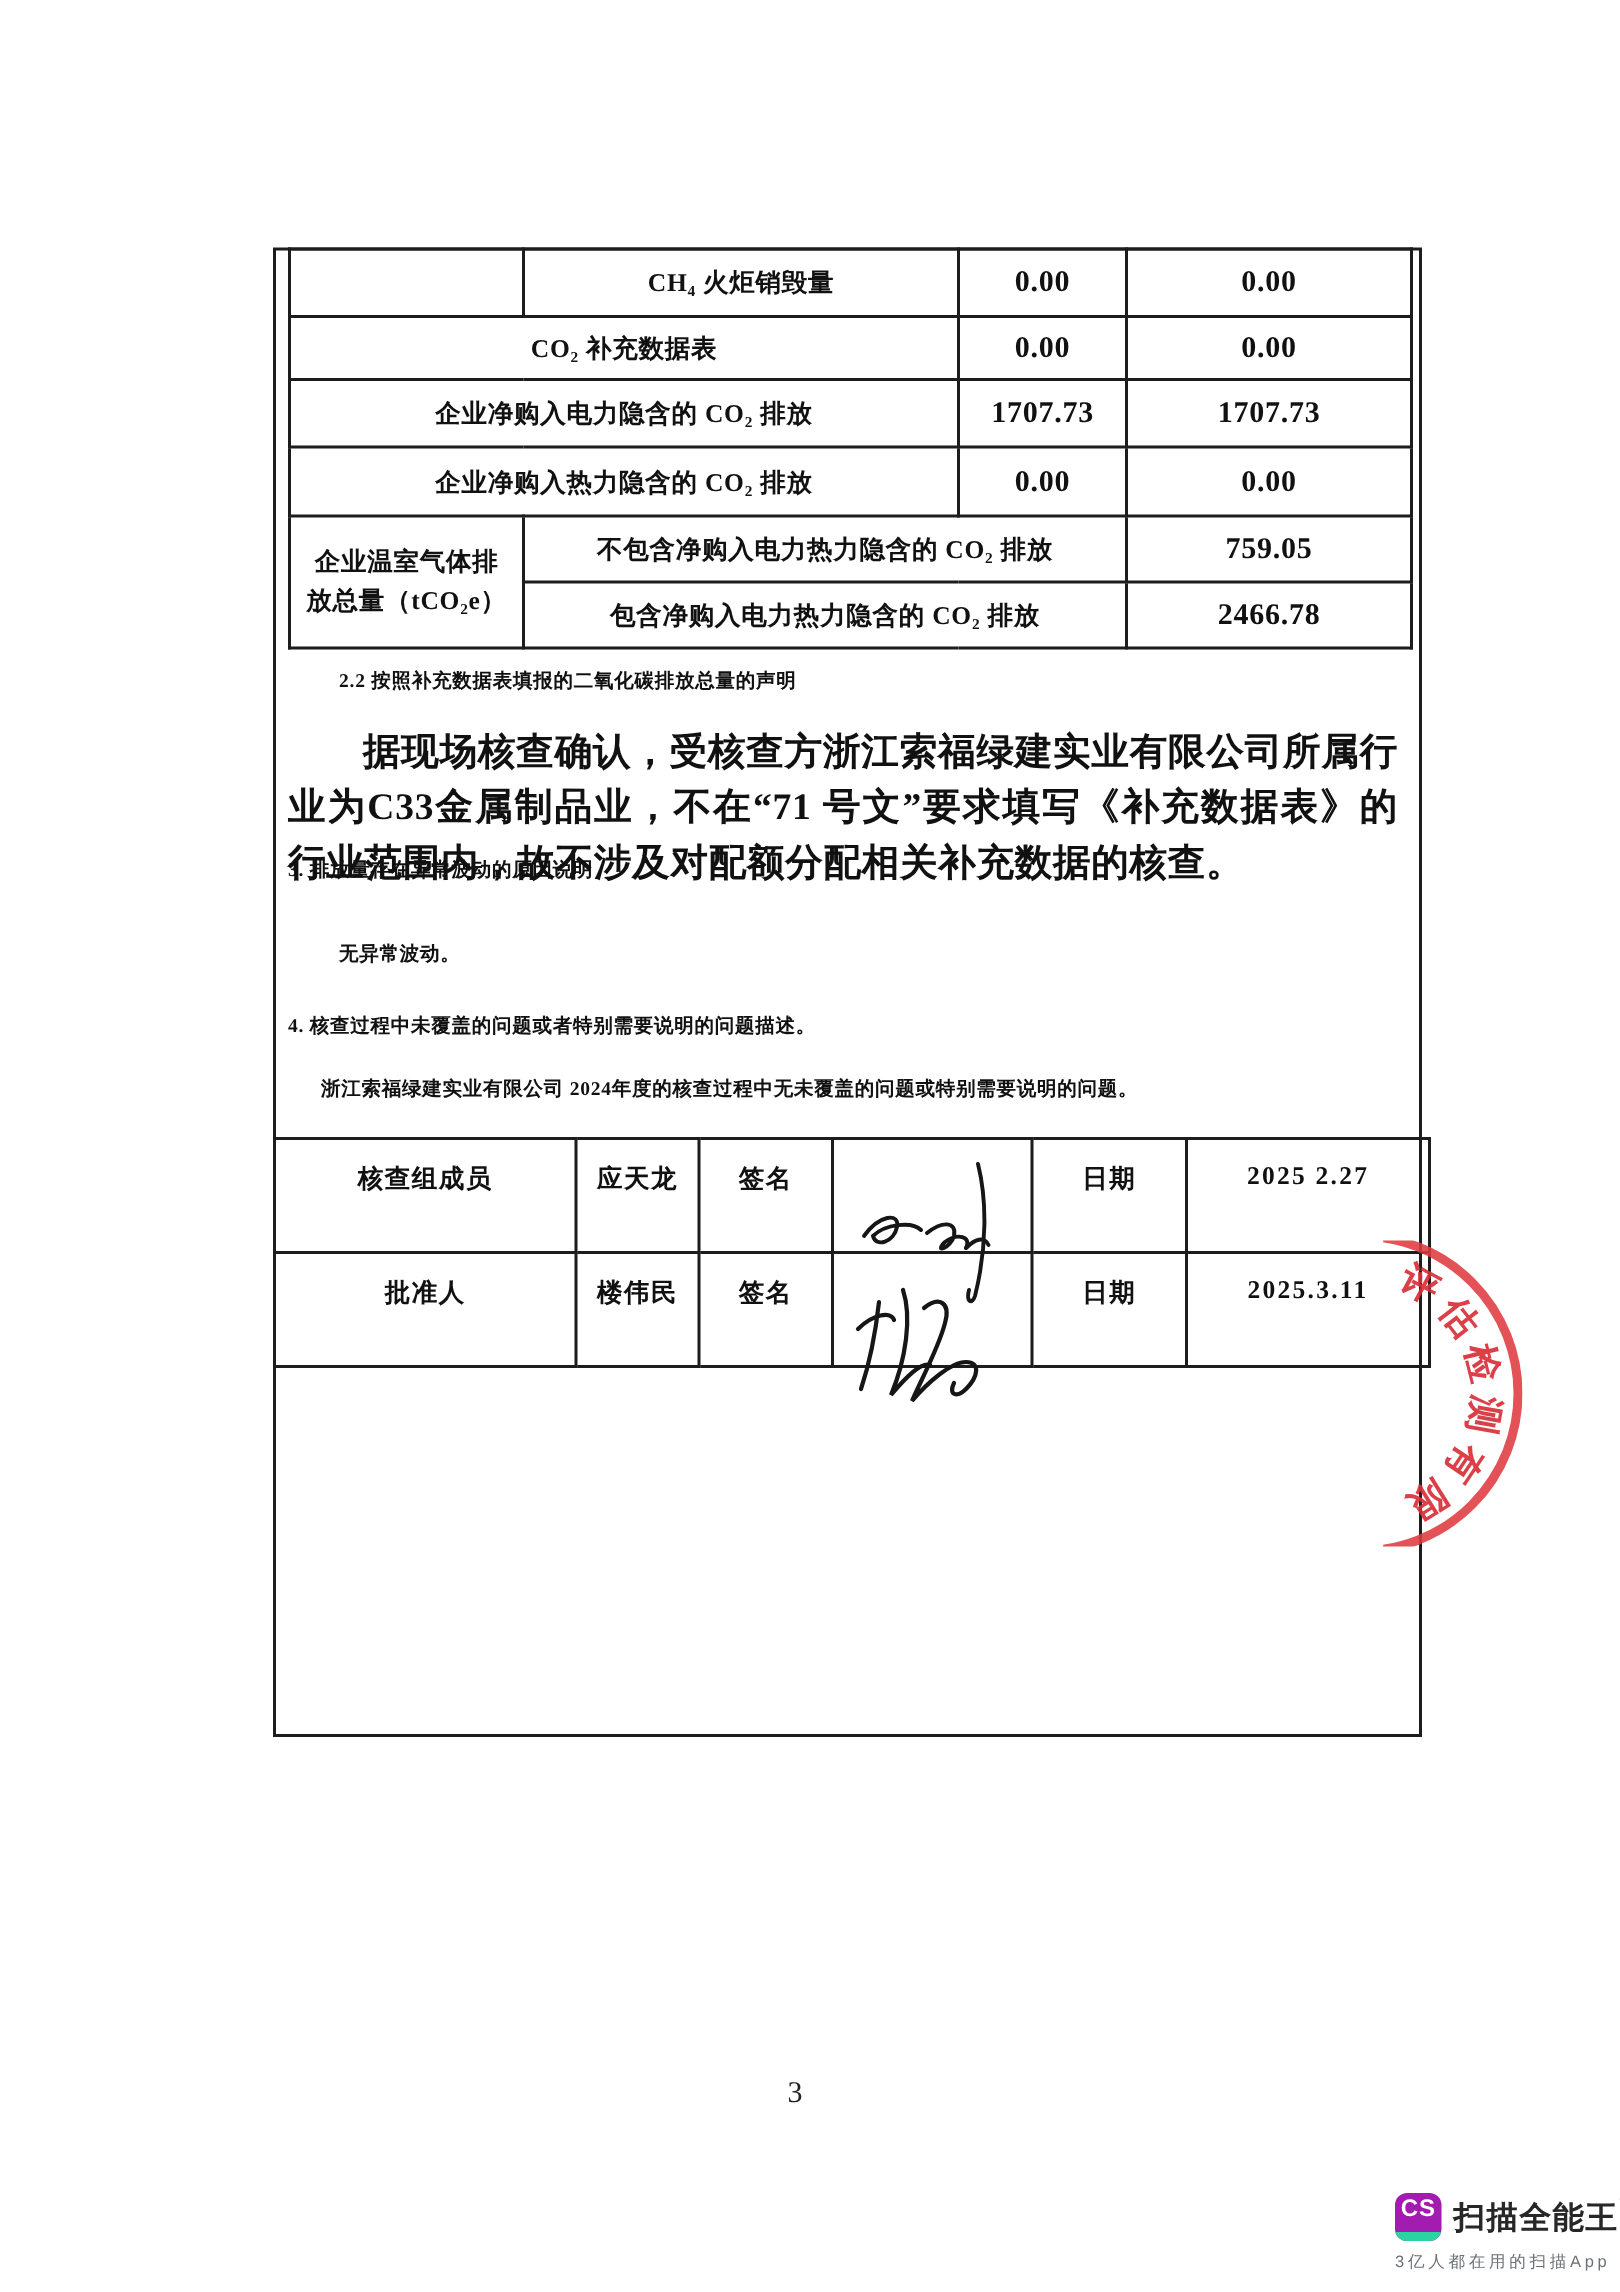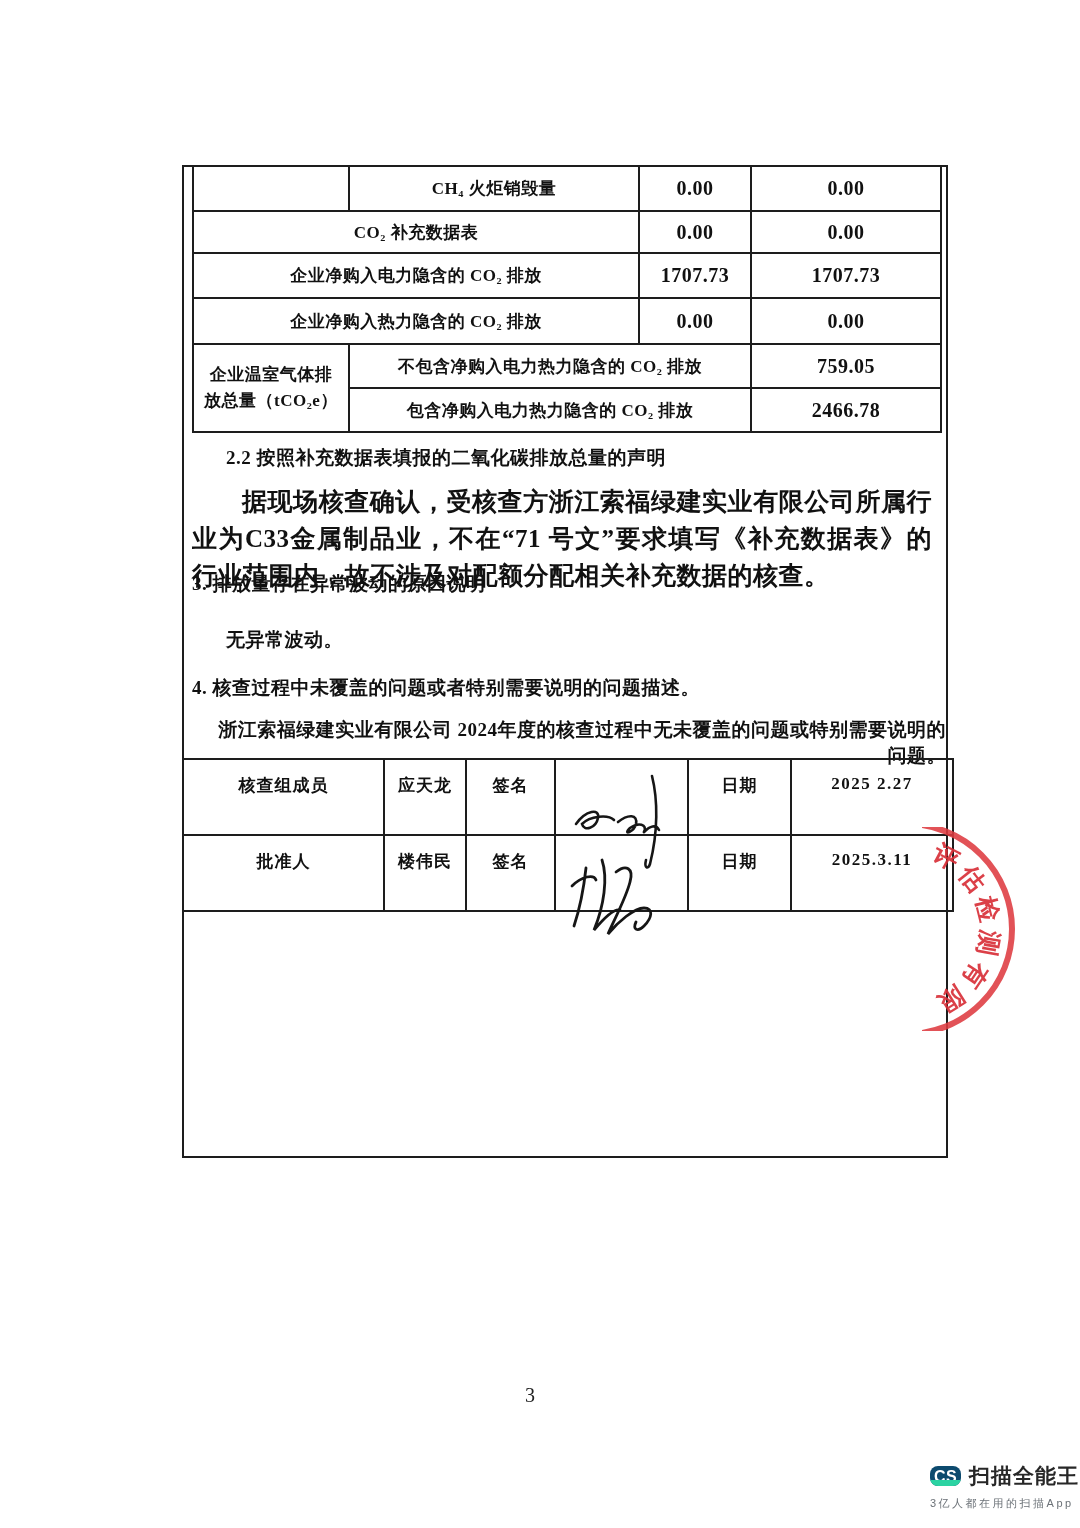--- a/index.html
+++ b/index.html
@@ -28,21 +28,21 @@
     font-size:17px;font-weight:700;letter-spacing:.5px;
     padding:0 2px;box-sizing:border-box;
   }
   .em-table td.val{font-weight:700;font-size:20px;letter-spacing:.5px;}
   .em-table tr.h1{height:45px}.em-table tr.h2{height:42px}
   .em-table tr.h3{height:45px}.em-table tr.h4{height:46px}
   .em-table tr.h5{height:44px}.em-table tr.h6{height:44px}
   .em-table td.tot-head{font-size:17px;line-height:26px;padding:0 8px;}
 
   
-  .sec{position:absolute;font-size:19px;font-weight:700;letter-spacing:.5px;text-align:right;}
+  .sec{position:absolute;font-size:13px;font-weight:700;letter-spacing:.5px;}
   .sec-body{font-weight:700;}
   .para{
     position:absolute;left:0;right:0;
     padding:0 14px 0 8px;
     font-size:25px;font-weight:700;letter-spacing:.5px;
     line-height:37px;text-indent:2em;text-align:justify;
   }
 
   
   .sig-table{position:absolute;left:-2px;top:591px;width:770px;}
@@ -77,21 +77,21 @@
   
   .page-number{
     position:absolute;left:500px;top:1384px;width:60px;
     text-align:center;font-size:20px;font-weight:400;color:#222;
   }
 
   
   .wm{position:absolute;left:930px;top:1462px;width:150px;}
   .wm-row{display:flex;align-items:center;}
   .wm-logo{
-    width:31px;height:20px;border-radius:8px;background:#0c4a6e;
+    width:31px;height:32px;border-radius:8px;background:#a21caf;
     position:relative;overflow:hidden;flex:0 0 auto;
   }
   .wm-logo .cs{
     position:absolute;left:0;right:0;top:2px;text-align:center;
     color:#fff;font-family:"Liberation Sans","DejaVu Sans",sans-serif;
     font-weight:700;font-size:16px;letter-spacing:.5px;
   }
   .wm-logo .accent{
     position:absolute;left:0;right:0;bottom:0;height:6px;background:#2bd3a2;
     border-radius:0 0 8px 8px;

